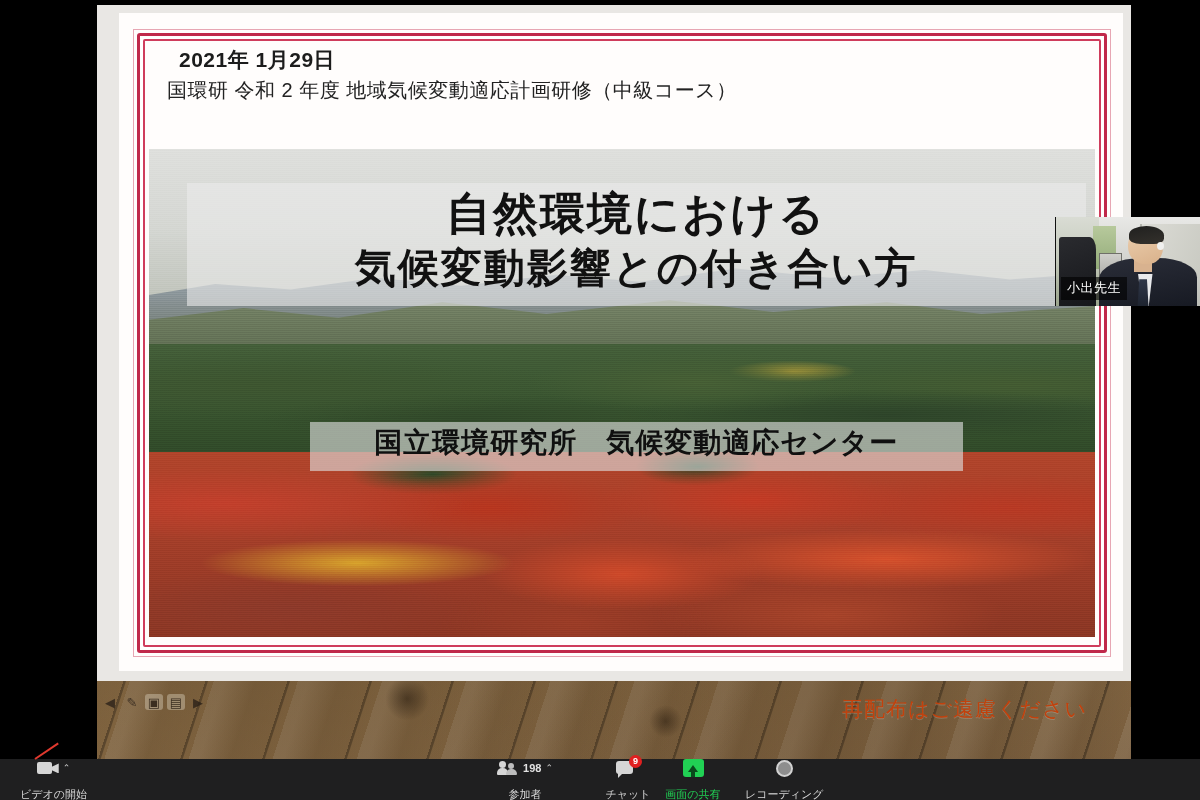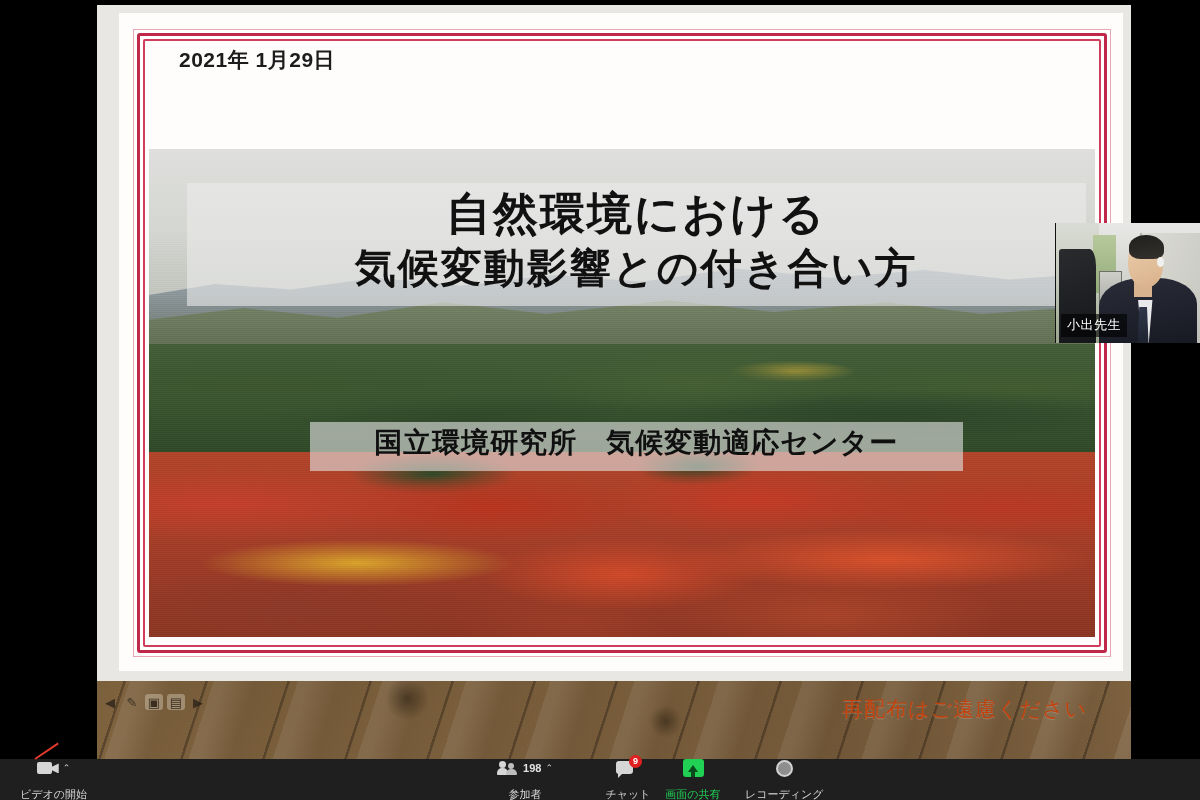--- a/index.html
+++ b/index.html
@@ -232,22 +232,22 @@
     color: #2a2018;
     font-size: 13px;
     background: rgba(215,205,185,0.55);
     border-radius: 3px;
   }
   .anno-btn.plain { background: transparent; }
 
   
   #video-thumb {
     position: absolute;
-    left: 1055px; top: 223px;
-    width: 145px; height: 120px;
+    left: 1055px; top: 217px;
+    width: 145px; height: 89px;
     overflow: hidden;
     background: #3a4048;
     border-left: 1px solid #111;
     z-index: 20;
     padding-left: 8px;
   }
   .vt-wall-left {
     position: absolute; left: 0; top: 0; width: 30%; height: 100%;
     background: linear-gradient(180deg, #d9dcd4 0%, #c6cbbd 46%, #9aa48c 100%);
   }
@@ -457,20 +457,21 @@
 
     <div id="slide-window">
       <div id="slide-page">
 
         <div id="slide-frame-hair"></div>
         <div id="slide-frame-outer"></div>
         <div id="slide-frame-inner"></div>
 
         <div id="slide-header">
           <div id="slide-date">2021年 1月29日</div>
+          <div id="slide-course">国環研 令和 2 年度 地域気候変動適応計画研修（中級コース）</div>
         </div>
 
         <div id="slide-photo">
           <div class="photo-sky"></div>
           <div class="photo-ridge-far"></div>
           <div class="photo-ridge-mid"></div>
           <div class="photo-green-belt"></div>
           <div class="photo-autumn"></div>
           <div class="photo-grain"></div>
 

